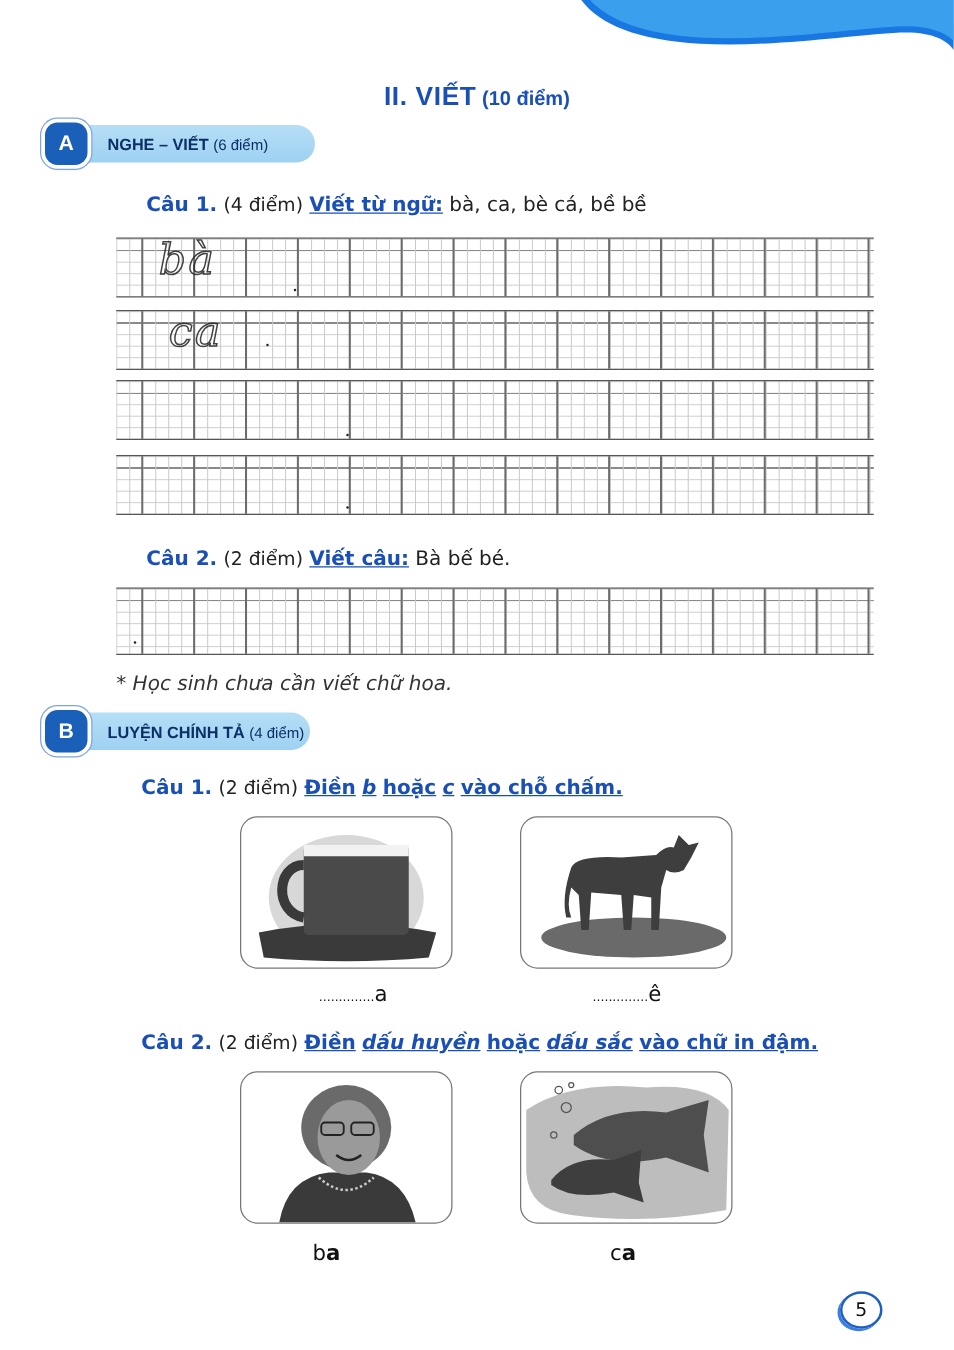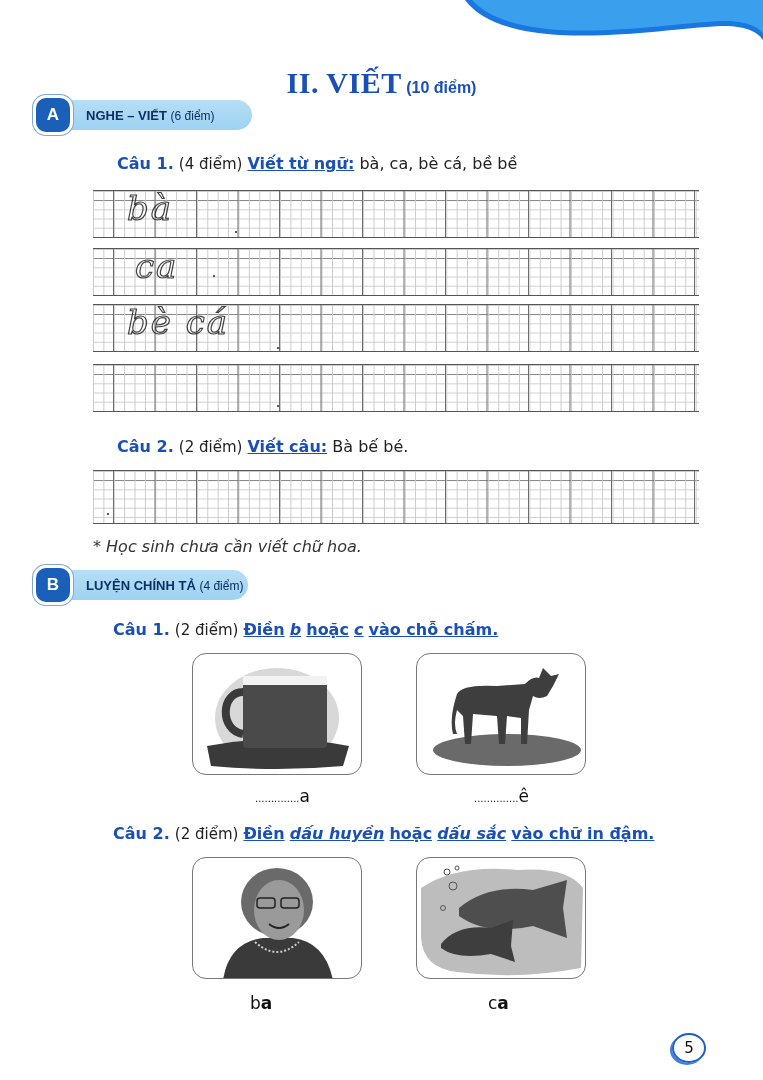--- a/index.html
+++ b/index.html
@@ -9,21 +9,21 @@
     font-family: "Liberation Sans", "DejaVu Sans", sans-serif;
     color: #1a1a1a;
   }
   .wave {
     position: absolute; left: 0; top: 0; width: 763px; height: 50px;
   }
   .main-title {
     position: absolute; top: 66px; left: 0; width: 763px; text-align: center;
     color: #1a4fb5; font-weight: bold;
   }
-  .main-title .big { font-size: 30px; font-family: Liberation Serif, serif; font-weight: bold; letter-spacing: 0.5px; }
+  .main-title .big { font-size: 21px; font-family: Liberation Sans, sans-serif; font-weight: bold; letter-spacing: 0.5px; }
   .main-title .small { font-size: 16px; font-family: "Liberation Sans", sans-serif; font-weight: bold; }
 
   .section-badge {
     position: absolute; height: 34px; display: flex; align-items: center;
   }
   .section-badge .pill {
     position: absolute; left: 20px; top: 2px; height: 30px; border-radius: 0 15px 15px 0;
     background: linear-gradient(#b6def6, #9ed1f2);
   }
   .section-badge .letter {
@@ -122,21 +122,20 @@
 
 <div class="grid-row" style="top:190px;">
   <span class="trace dotted" style="left:10px;">bà</span>
   <span class="dot" style="left:142px; top:40px;"></span>
 </div>
 <div class="grid-row" style="top:248px;">
   <span class="trace dotted" style="left:18px;">ca</span>
   <span class="dot" style="left:120px; top:26px;"></span>
 </div>
 <div class="grid-row" style="top:304px;">
-  <span class="trace dotted" style="left:10px;">bè cá</span>
   <span class="dot" style="left:184px; top:42px;"></span>
 </div>
 <div class="grid-row" style="top:364px;">
   <span class="dot" style="left:184px; top:40px;"></span>
 </div>
 
 <div class="question" style="left:80px; top:437px;">
   <span class="qnum">Câu 2.</span>
   <span class="pts">(2 điểm)</span>
   <span class="instr">Viết câu:</span>

